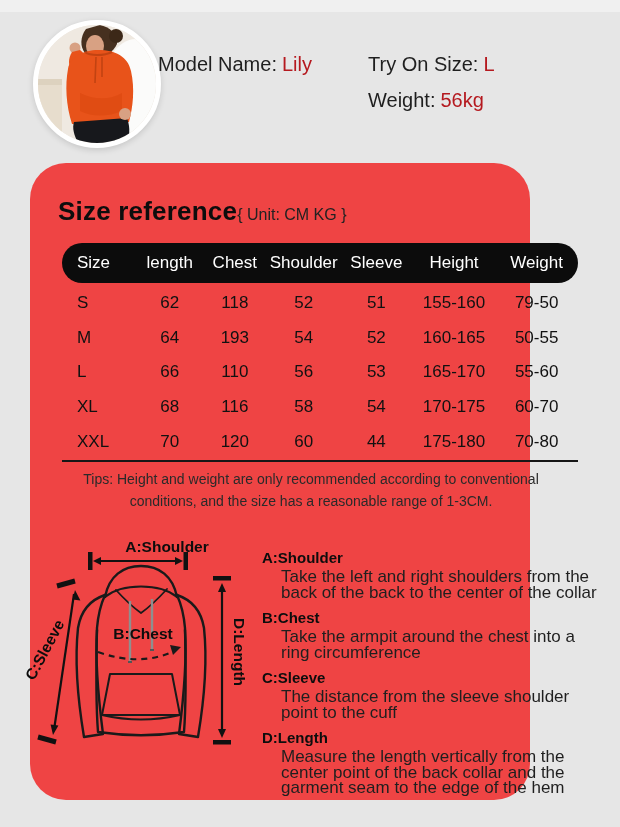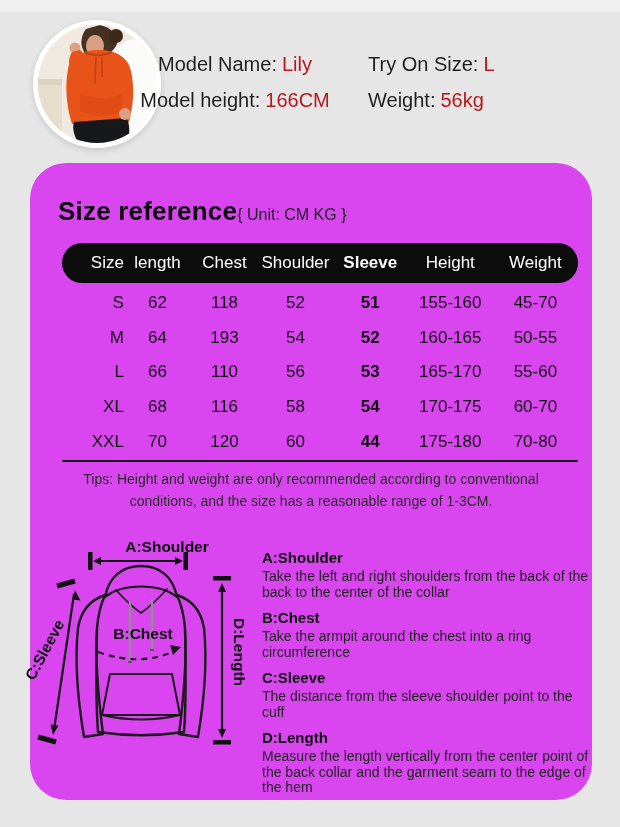--- a/index.html
+++ b/index.html
@@ -7,47 +7,47 @@
         font-family:"Liberation Sans","DejaVu Sans",sans-serif;color:#1f1f1f;}
   .top-strip{position:absolute;left:0;top:0;width:620px;height:12px;background:#f0f0f0;}
   
   .avatar{position:absolute;left:33px;top:20px;width:118px;height:118px;border-radius:50%;
           border:5px solid #ffffff;overflow:hidden;background:#efe9e1;box-shadow:0 2px 6px rgba(0,0,0,.14);}
   .mi-col{position:absolute;top:46px;font-size:20px;line-height:36px;white-space:nowrap;}
   .mi-left{left:140px;width:190px;text-align:center;}
   .mi-right{left:368px;text-align:left;}
   .red{color:#b5191f;margin-left:5px;}
   
-  .card{position:absolute;left:30px;top:163px;width:562px;height:637px;background:#d946ef;border-radius:36px;}
+  .card{position:absolute;left:30px;top:163px;width:500px;height:637px;background:#ef4444;border-radius:36px;}
   .title-row{position:absolute;left:28px;top:33px;display:flex;align-items:baseline;}
   .title{font-size:26px;font-weight:bold;color:#0d0d0d;letter-spacing:.2px;}
   .unit{font-size:16px;color:#222;margin-left:0;}
   
   .thead{position:absolute;left:32px;top:80px;width:516px;height:40px;background:#0c0c0c;border-radius:21px;
          display:flex;align-items:center;color:#fff;font-size:17px;}
   .tbody{position:absolute;left:32px;top:123px;width:516px;}
   .trow{display:flex;align-items:center;height:34.6px;font-size:17px;color:#111;}
-  .c0{width:12%;text-align:right;} .c1{width:13%;text-align:center;} .c2{width:13%;text-align:center;}
-  .c3{width:14.5%;text-align:center;} .c4{width:14.5%;text-align:center;font-weight:bold;}
+  .c0{width:12%;text-align:left;padding-left:15px;} .c1{width:13%;text-align:center;} .c2{width:13%;text-align:center;}
+  .c3{width:14.5%;text-align:center;} .c4{width:14.5%;text-align:center;}
   .c5{width:16.5%;text-align:center;} .c6{width:16.5%;text-align:center;}
   .divider{position:absolute;left:32px;top:297px;width:516px;height:2px;background:#161616;}
   .tips{position:absolute;left:26px;top:306px;width:510px;text-align:center;font-size:14px;line-height:21.5px;color:#2a2a2a;}
   
   .diagram-svg{position:absolute;left:0;top:368px;}
   .diag-label{position:absolute;font-size:15.5px;font-weight:bold;color:#0d0d0d;white-space:nowrap;}
   .a-label{left:47px;top:375px;width:180px;text-align:center;}
   .b-label{left:53px;top:462px;width:120px;text-align:center;}
   .c-label{left:-40px;top:478px;width:110px;text-align:center;transform:rotate(-62deg);}
   .d-label{left:198px;top:437px;height:104px;width:20px;writing-mode:vertical-rl;text-align:center;}
   
   .desc-list{position:absolute;left:232px;top:386px;width:336px;}
   .desc-item{margin-top:9px;}
   .desc-item:first-child{margin-top:0;}
   .desc-title{font-size:15px;font-weight:bold;color:#0d0d0d;margin-bottom:3px;}
-  .desc-body{font-size:14px;line-height:15.5px;color:#1f1f1f;}
+  .desc-body{font-size:17px;line-height:15.5px;color:#1f1f1f;margin-left:19px;}
 </style>
 </head>
 <body>
 
 <div class="page">
   <div class="top-strip"></div>
 
   <div class="avatar">
     <svg width="118" height="118" viewBox="0 0 118 118">
       <rect x="0" y="0" width="118" height="118" fill="#efe9e1"></rect>
@@ -65,23 +65,20 @@
       <path d="M42,68 C56,75 72,75 84,68 L84,86 C70,92 54,92 42,86 Z" fill="#e04c13"></path>
       <path d="M36,97 L89,93 C93,104 91,112 89,118 L40,118 C36,110 34,103 36,97 Z" fill="#17181c"></path>
       <circle cx="87" cy="89" r="6" fill="#d8a183"></circle>
     </svg>
   </div>
 
   <div class="mi-col mi-left">
     <div>
       <span>Model Name:</span><span class="red">Lily</span>
     </div>
-    <div>
-      <span>Model height:</span><span class="red">166CM</span>
-    </div>
   </div>
   <div class="mi-col mi-right">
     <div>
       <span>Try On Size:</span><span class="red">L</span>
     </div>
     <div>
       <span>Weight:</span><span class="red">56kg</span>
     </div>
   </div>
 
@@ -102,21 +99,21 @@
     </div>
 
     <div class="tbody">
       <div class="trow">
         <div class="c0">S</div>
         <div class="c1">62</div>
         <div class="c2">118</div>
         <div class="c3">52</div>
         <div class="c4">51</div>
         <div class="c5">155-160</div>
-        <div class="c6">45-70</div>
+        <div class="c6">79-50</div>
       </div>
       <div class="trow">
         <div class="c0">M</div>
         <div class="c1">64</div>
         <div class="c2">193</div>
         <div class="c3">54</div>
         <div class="c4">52</div>
         <div class="c5">160-165</div>
         <div class="c6">50-55</div>
       </div>

